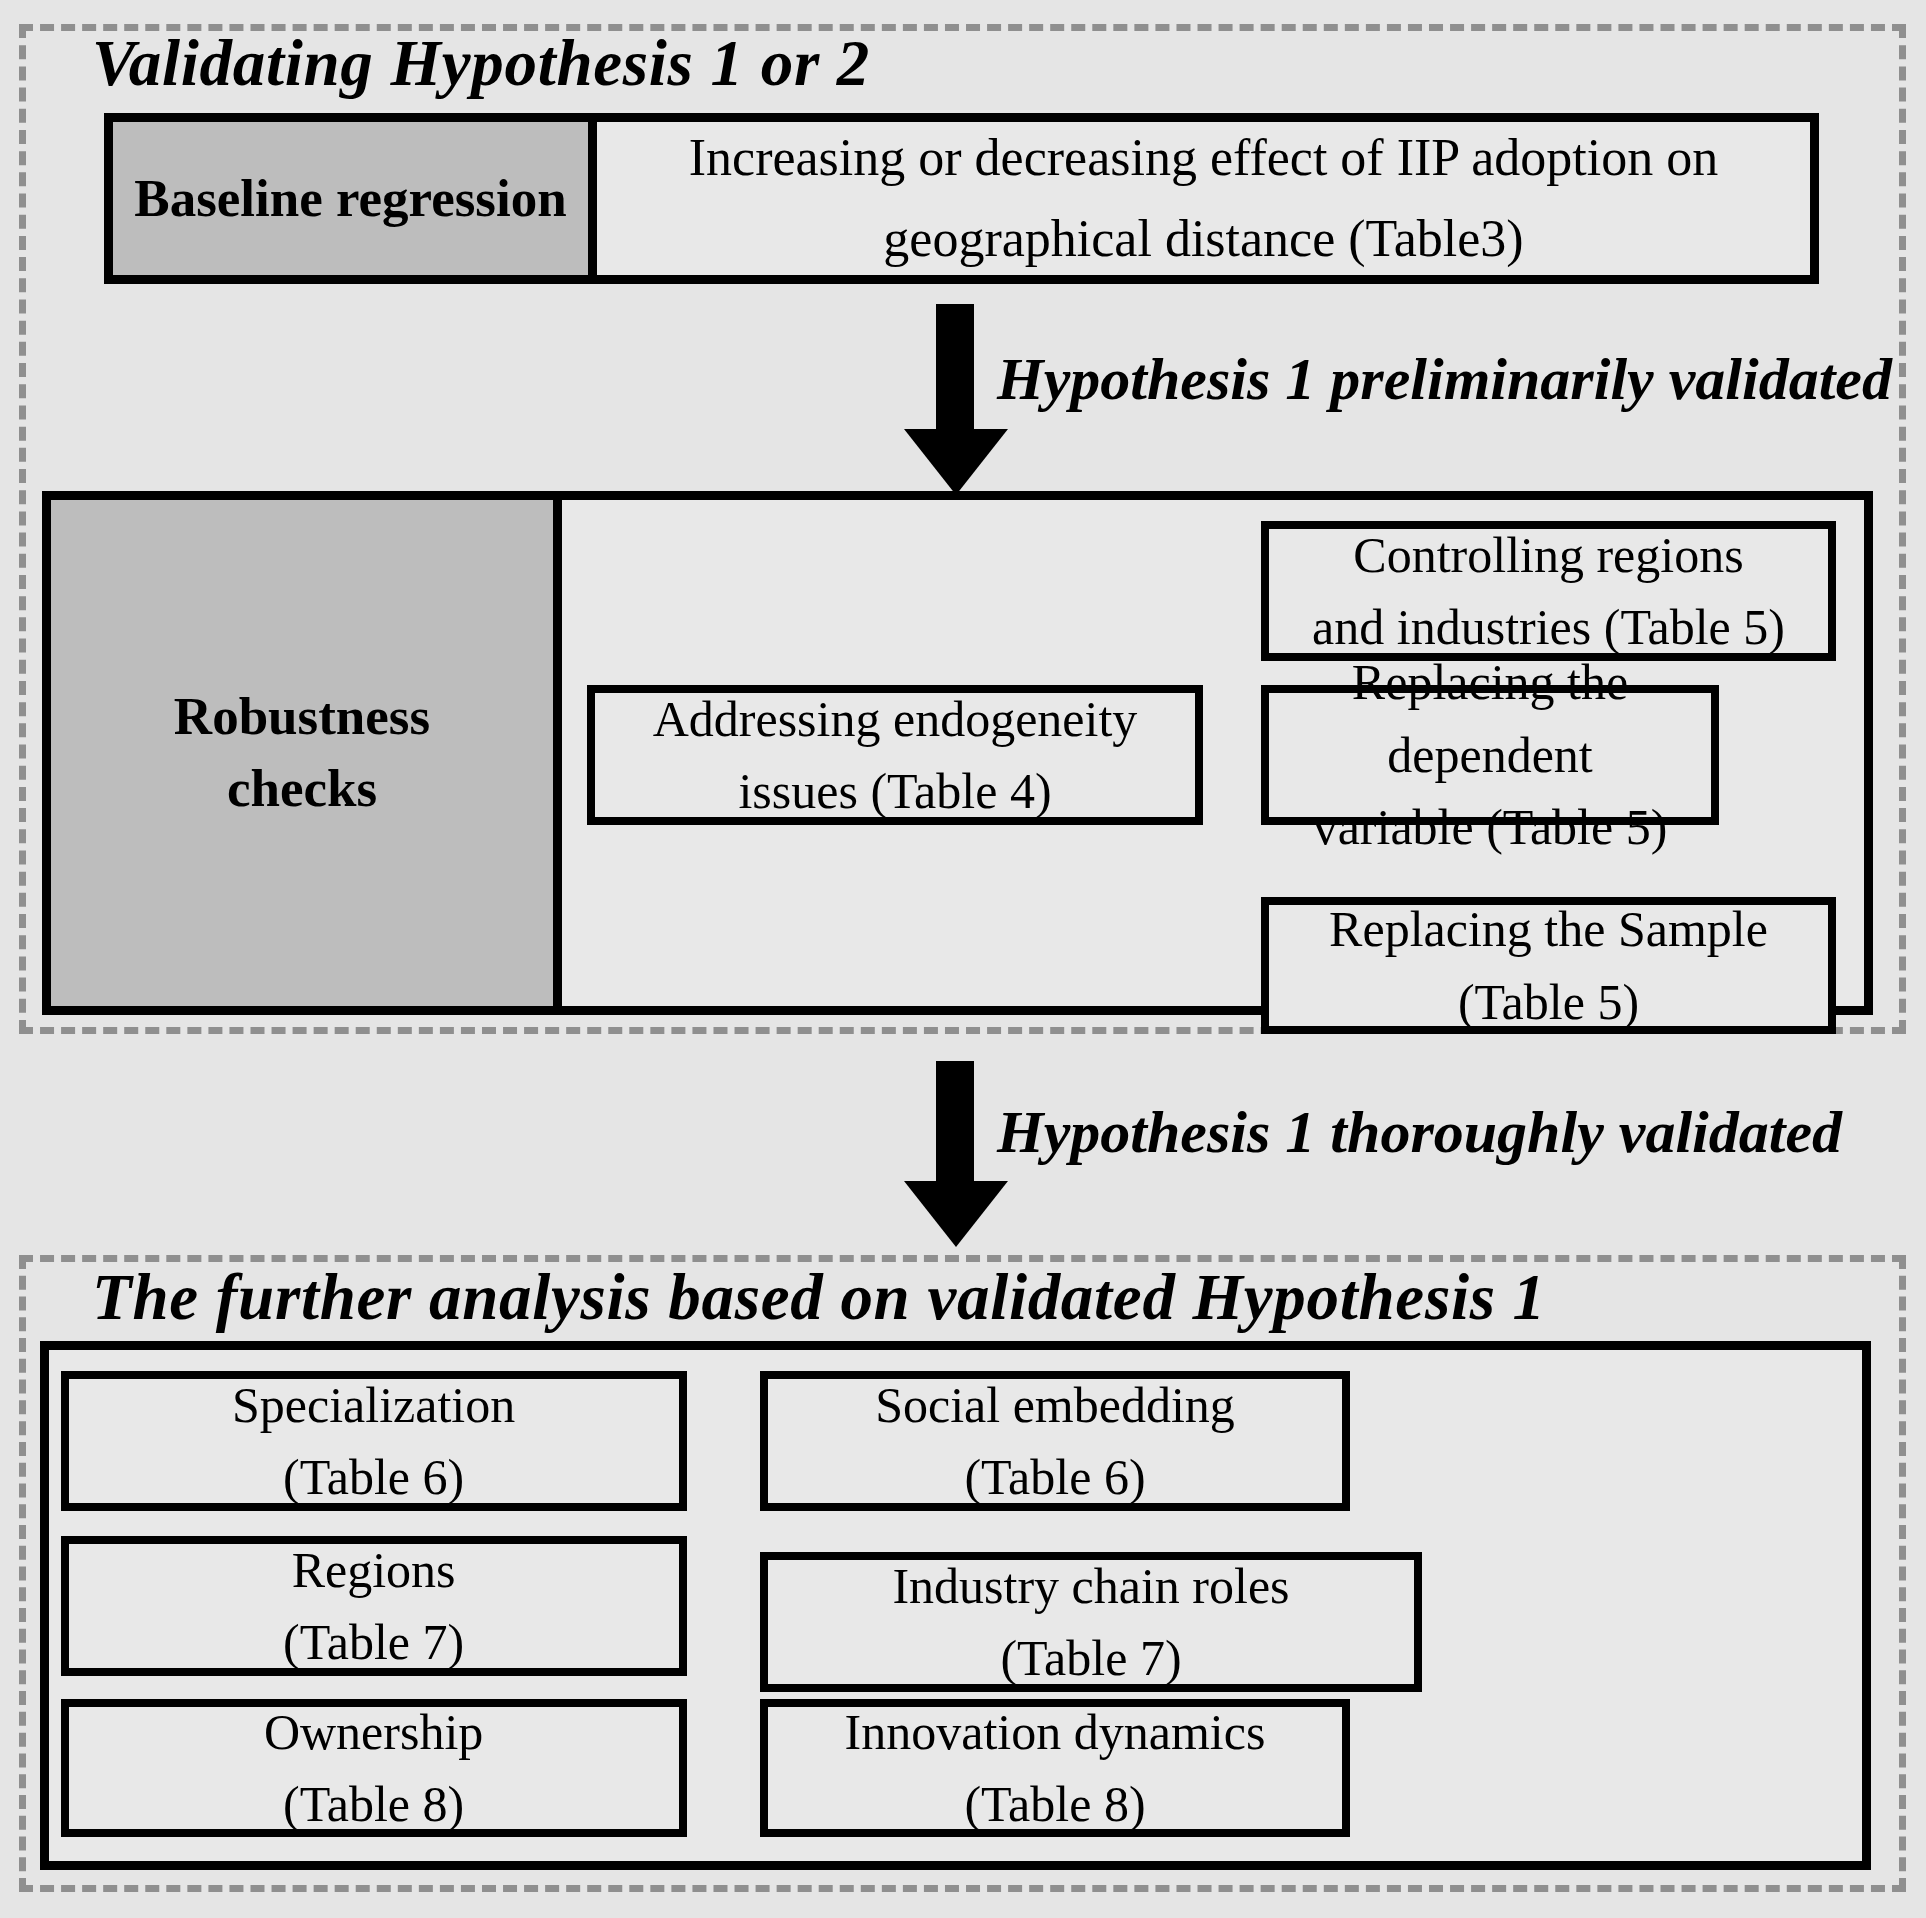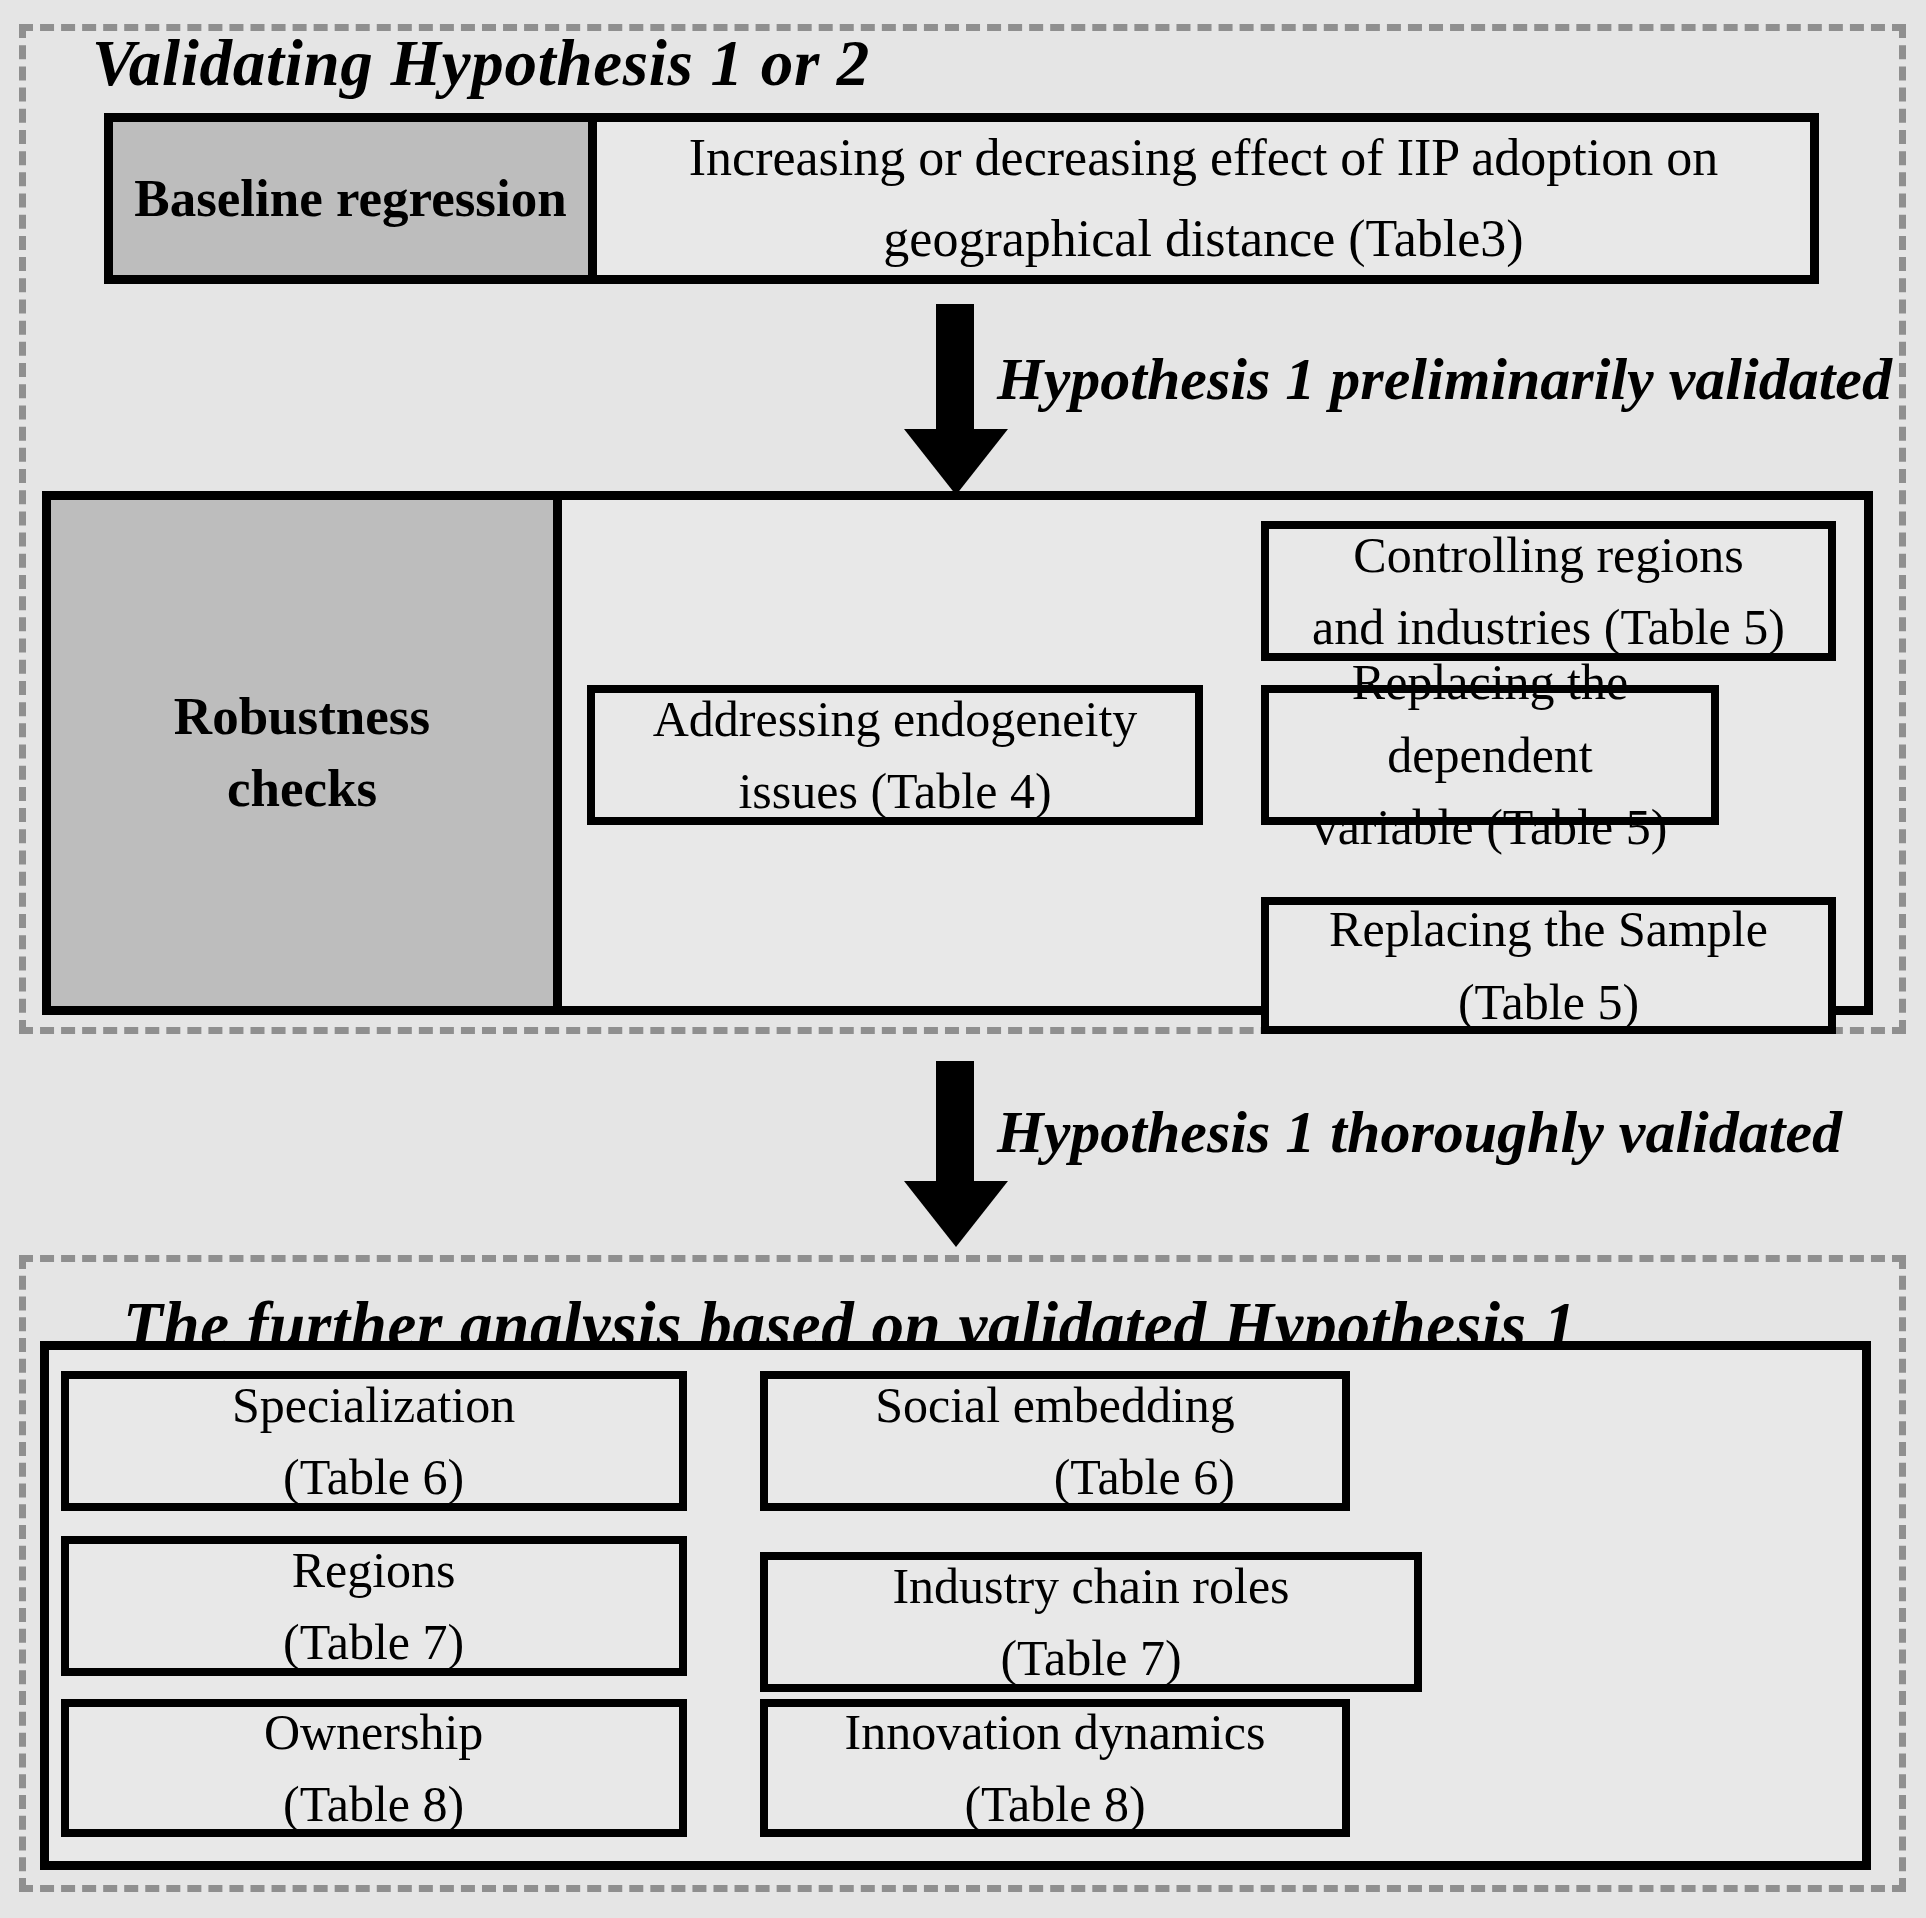--- a/index.html
+++ b/index.html
@@ -118,27 +118,27 @@
 (Table 5)</div>
     </div>
   </div>
 
   <div class="arrow-shaft" style="left:936px;top:1061px;height:121px;"></div>
   <div class="arrow-head" style="left:904px;top:1181px;"></div>
   <div class="arrow-label" style="left:997px;top:1098px;">Hypothesis 1 thoroughly validated</div>
 
   <div class="dashed-frame" style="left:19px;top:1255px;width:1887px;height:637px;"></div>
 
-  <div class="section-title" style="left:92px;top:1288px;margin-left:31px;">The further analysis based on validated Hypothesis 1</div>
+  <div class="section-title" style="left:92px;top:1260px;">The further analysis based on validated Hypothesis 1</div>
 
   <div class="split-box" style="left:40px;top:1341px;width:1831px;height:529px;">
     <div class="cell-light" style="font-size:50px;">
       <div class="inner-box" style="left:11.6px;top:21px;width:626px;height:140px;">Specialization
 (Table 6)</div>
-      <div class="inner-box" style="left:711px;top:21px;width:590px;height:140px;text-align:right;">Social embedding
+      <div class="inner-box" style="left:711px;top:21px;width:590px;height:140px;">Social embedding
 (Table 6)</div>
       <div class="inner-box" style="left:11.6px;top:186px;width:626px;height:140px;">Regions
 (Table 7)</div>
       <div class="inner-box" style="left:711px;top:186px;width:662px;height:140px;margin-top:16px;">Industry chain roles
 (Table 7)</div>
       <div class="inner-box" style="left:11.6px;top:349px;width:626px;height:138px;">Ownership
 (Table 8)</div>
       <div class="inner-box" style="left:711px;top:349px;width:590px;height:138px;">Innovation dynamics
 (Table 8)</div>
     </div>

